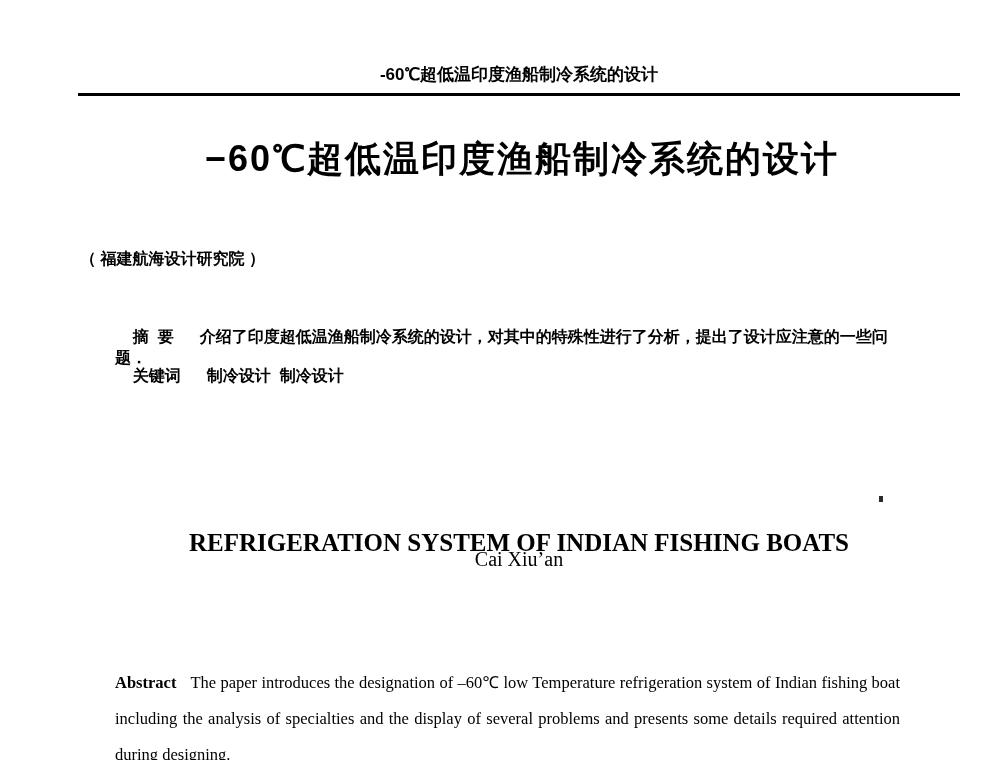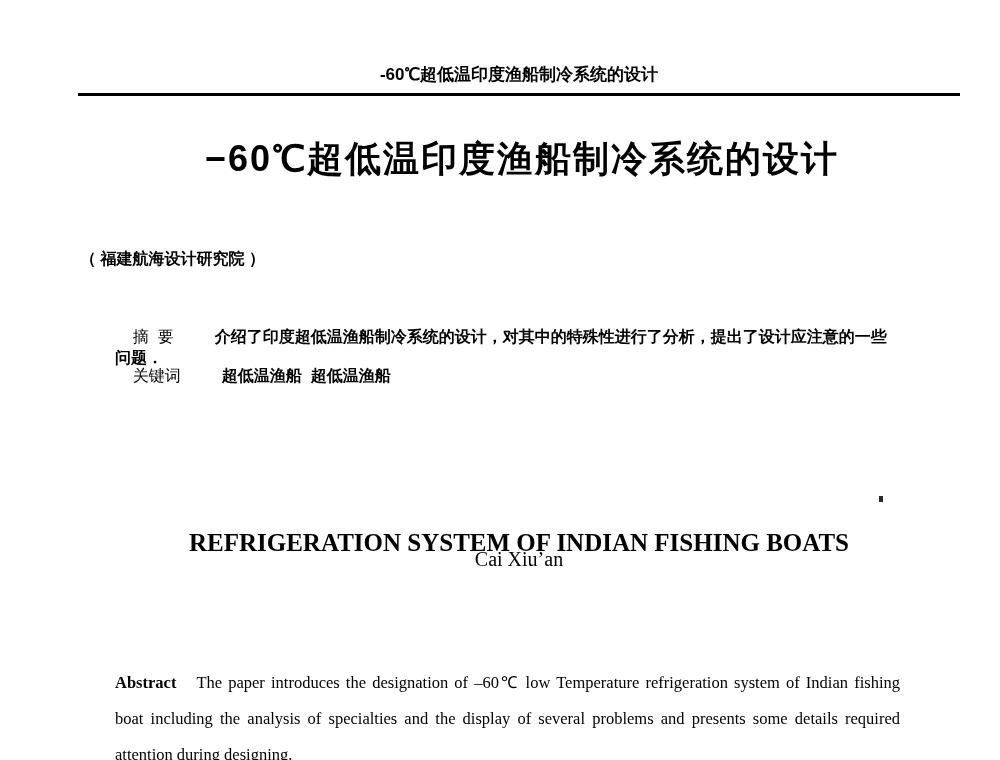--- a/index.html
+++ b/index.html
@@ -46,21 +46,21 @@
     white-space:pre;
   }
   .abs-cn, .kw-cn {
     position:absolute; left:115px; right:100px;
     font-family:"Liberation Sans", sans-serif;
     font-weight:600; font-size:16px;
     white-space:pre-wrap;
   }
   .abs-cn { top:309px; }
   .kw-cn { top:348px; }
-  .abs-cn .lbl, .kw-cn .lbl { font-weight:normal; margin-right:41px; white-space:pre; }
+  .abs-cn .lbl, .kw-cn .lbl { font-weight:bold; margin-right:26px; white-space:pre; }
   .title-en {
     position:absolute; top:418px; left:80px; right:42px;
     text-align:center;
     font-family:"Liberation Serif", serif;
     font-weight:bold; font-size:25px; line-height:50px;
     white-space:pre;
   }
   .author-en {
     position:absolute; top:548px; left:80px; right:42px;
     text-align:center; font-size:20px;
@@ -69,21 +69,21 @@
   .affil-en {
     position:absolute; top:595px; left:80px; right:42px;
     text-align:center; font-size:15px; font-weight:600;
     white-space:pre;
   }
   .abs-en {
     position:absolute; top:665px; left:115px; right:100px;
     font-size:16.5px; line-height:36px;
     text-align:justify;
   }
-  .abs-en .lbl { font-weight:bold; margin-right:20px; }
+  .abs-en .lbl { font-weight:bold; margin-right:14px; }
   .speck {
     position:absolute; left:879px; top:496px;
     width:4px; height:6px; background:#2a2a2a;
   }
 </style>
 </head>
 <body>
 
 <div class="page">
 
@@ -94,21 +94,21 @@
   <h1 class="title-cn">−60℃超低温印度渔船制冷系统的设计</h1>
 
 
   <div class="affil-cn">（ 福建航海设计研究院 ）</div>
 
   <div class="abs-cn">
     <span class="lbl">摘  要</span><span>介绍了印度超低温渔船制冷系统的设计，对其中的特殊性进行了分析，提出了设计应注意的一些问题．</span>
   </div>
 
   <div class="kw-cn">
-    <span class="lbl">关键词</span><span>超低温渔船  超低温渔船</span>
+    <span class="lbl">关键词</span><span>制冷设计  制冷设计</span>
   </div>
 
   <div class="title-en">
     <div>REFRIGERATION SYSTEM OF INDIAN FISHING BOATS</div>
   </div>
 
   <div class="author-en">Cai Xiu’an</div>
 
 
   <div class="abs-en">

